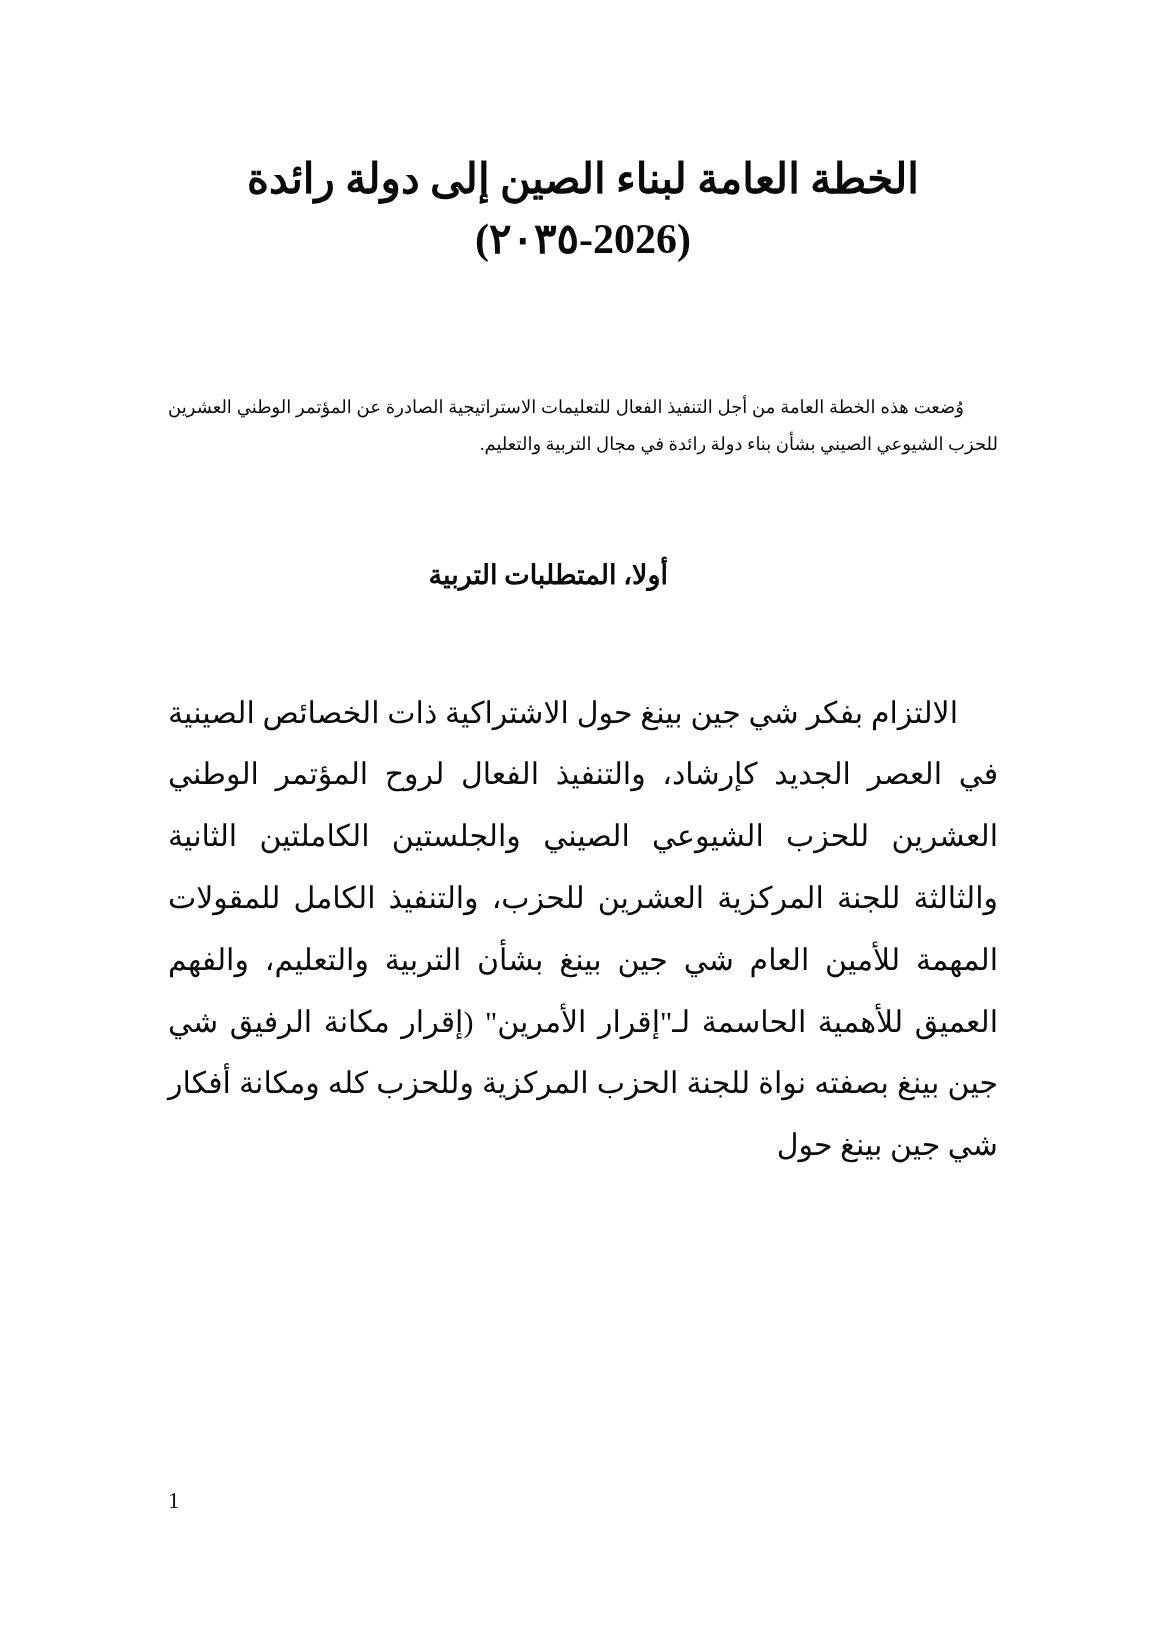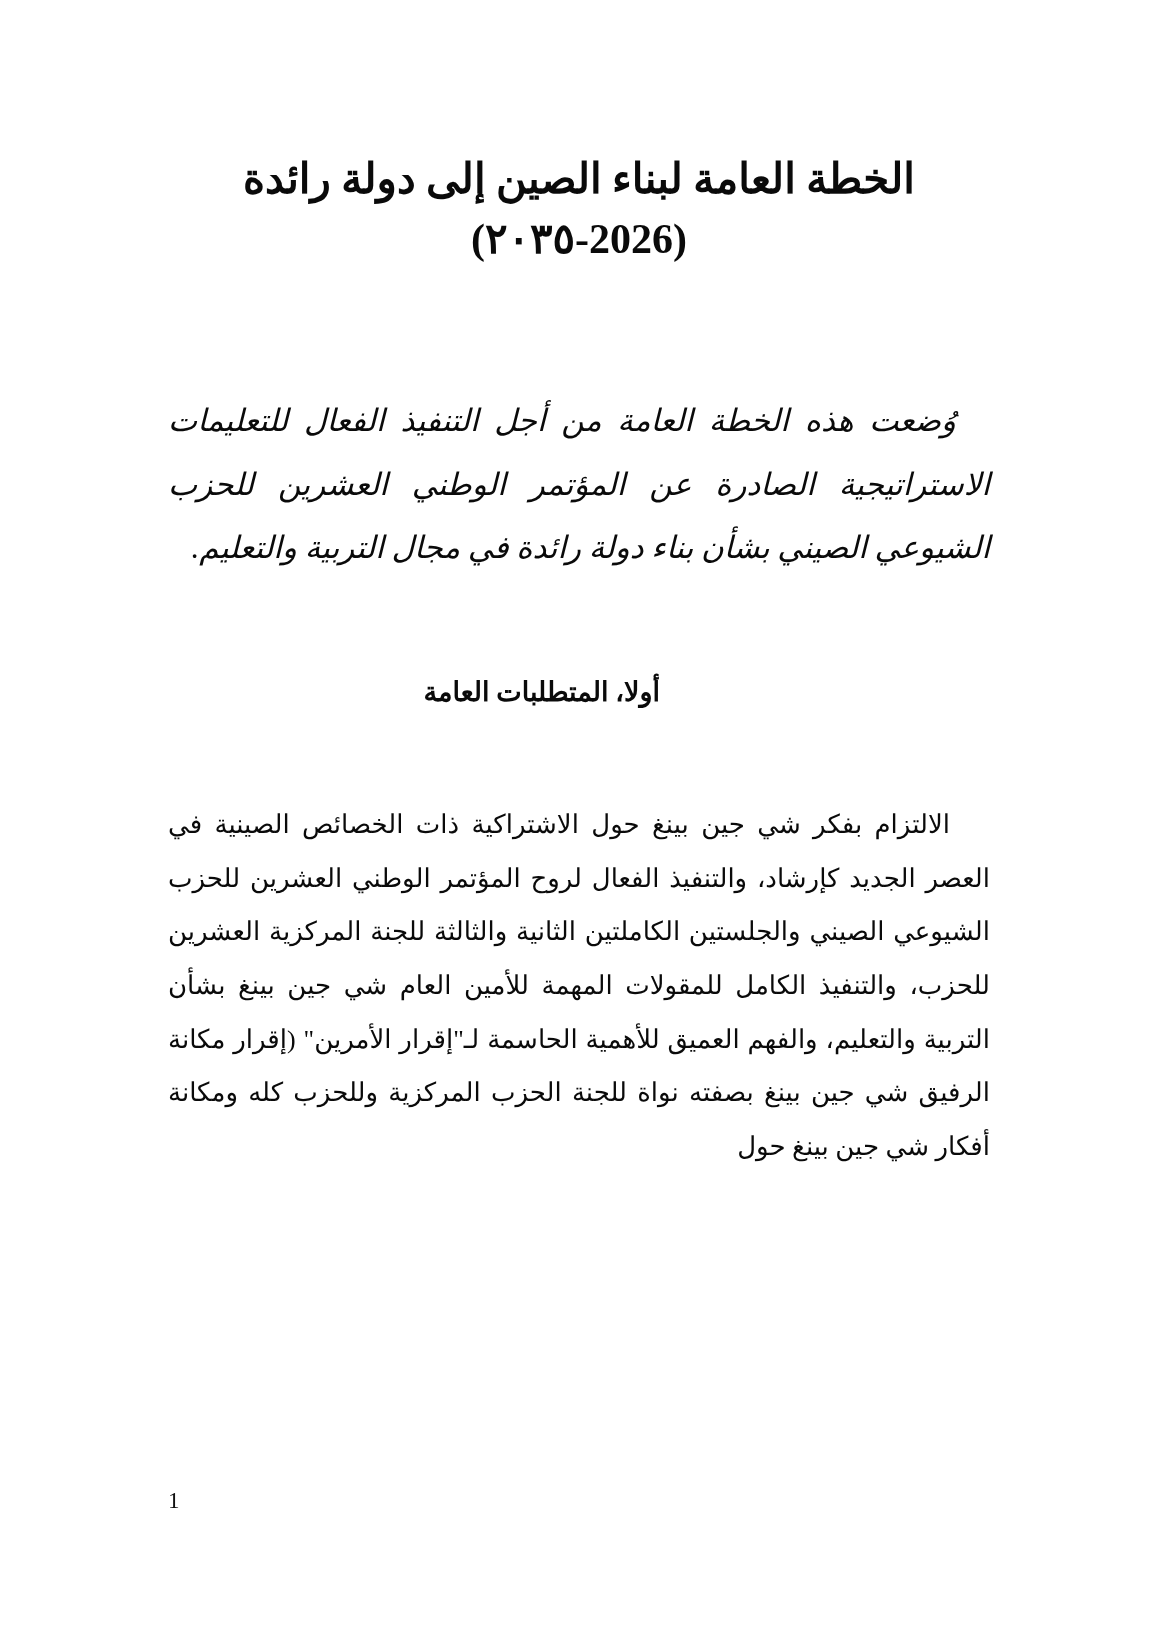--- a/index.html
+++ b/index.html
@@ -16,57 +16,56 @@
     overflow: hidden;
   }
   .page {
     position: absolute;
     inset: 0;
     padding: 0;
   }
   .content {
     position: absolute;
     top: 150px;
-    right: 176px;
+    right: 168px;
     left: 168px;
     direction: rtl;
     text-align: justify;
   }
   .doc-title {
     font-size: 42px;
     font-weight: bold;
     line-height: 1.42;
     text-align: center;
     margin: 0;
     letter-spacing: 0px;
   }
   .doc-title .line {
     display: block;
     white-space: nowrap;
   }
   .intro {
     margin-top: 120px;
-    font-size: 31px;
+    font-size: 18px;
     line-height: 2.05;
     text-align: justify;
     text-align-last: right;
     text-indent: 34px;
-    font-style: italic;
   }
   .section-heading {
     margin-top: 92px;
     font-size: 27px;
     font-weight: bold;
     text-align: right;
     padding-right: 330px;
     line-height: 1.5;
   }
   .body-para {
     margin-top: 86px;
-    font-size: 26px;
+    font-size: 30px;
     line-height: 2.06;
     text-align: justify;
     text-align-last: right;
     text-indent: 40px;
   }
   .page-number {
     position: absolute;
     bottom: 122px;
     left: 168px;
     font-size: 23px;
@@ -81,21 +80,21 @@
 
   <div class="content">
 
     <h1 class="doc-title">
       <span class="line">الخطة العامة لبناء الصين إلى دولة رائدة</span>
       <span class="line">(2026-٢٠٣٥)</span>
     </h1>
 
     <p class="intro">وُضعت هذه الخطة العامة من أجل التنفيذ الفعال للتعليمات الاستراتيجية الصادرة عن المؤتمر الوطني العشرين للحزب الشيوعي الصيني بشأن بناء دولة رائدة في مجال التربية والتعليم.</p>
 
-    <h2 class="section-heading">أولا، المتطلبات العامة</h2>
+    <h2 class="section-heading">أولا، المتطلبات التربية</h2>
 
     <p class="body-para">الالتزام بفكر شي جين بينغ حول الاشتراكية ذات الخصائص الصينية في العصر الجديد كإرشاد، والتنفيذ الفعال لروح المؤتمر الوطني العشرين للحزب الشيوعي الصيني والجلستين الكاملتين الثانية والثالثة للجنة المركزية العشرين للحزب، والتنفيذ الكامل للمقولات المهمة للأمين العام شي جين بينغ بشأن التربية والتعليم، والفهم العميق للأهمية الحاسمة لـ"إقرار الأمرين" (إقرار مكانة الرفيق شي جين بينغ بصفته نواة للجنة الحزب المركزية وللحزب كله ومكانة أفكار شي جين بينغ حول</p>
 
   </div>
 
   <div class="page-number">1</div>
 
 </div>
 
 </body></html>

